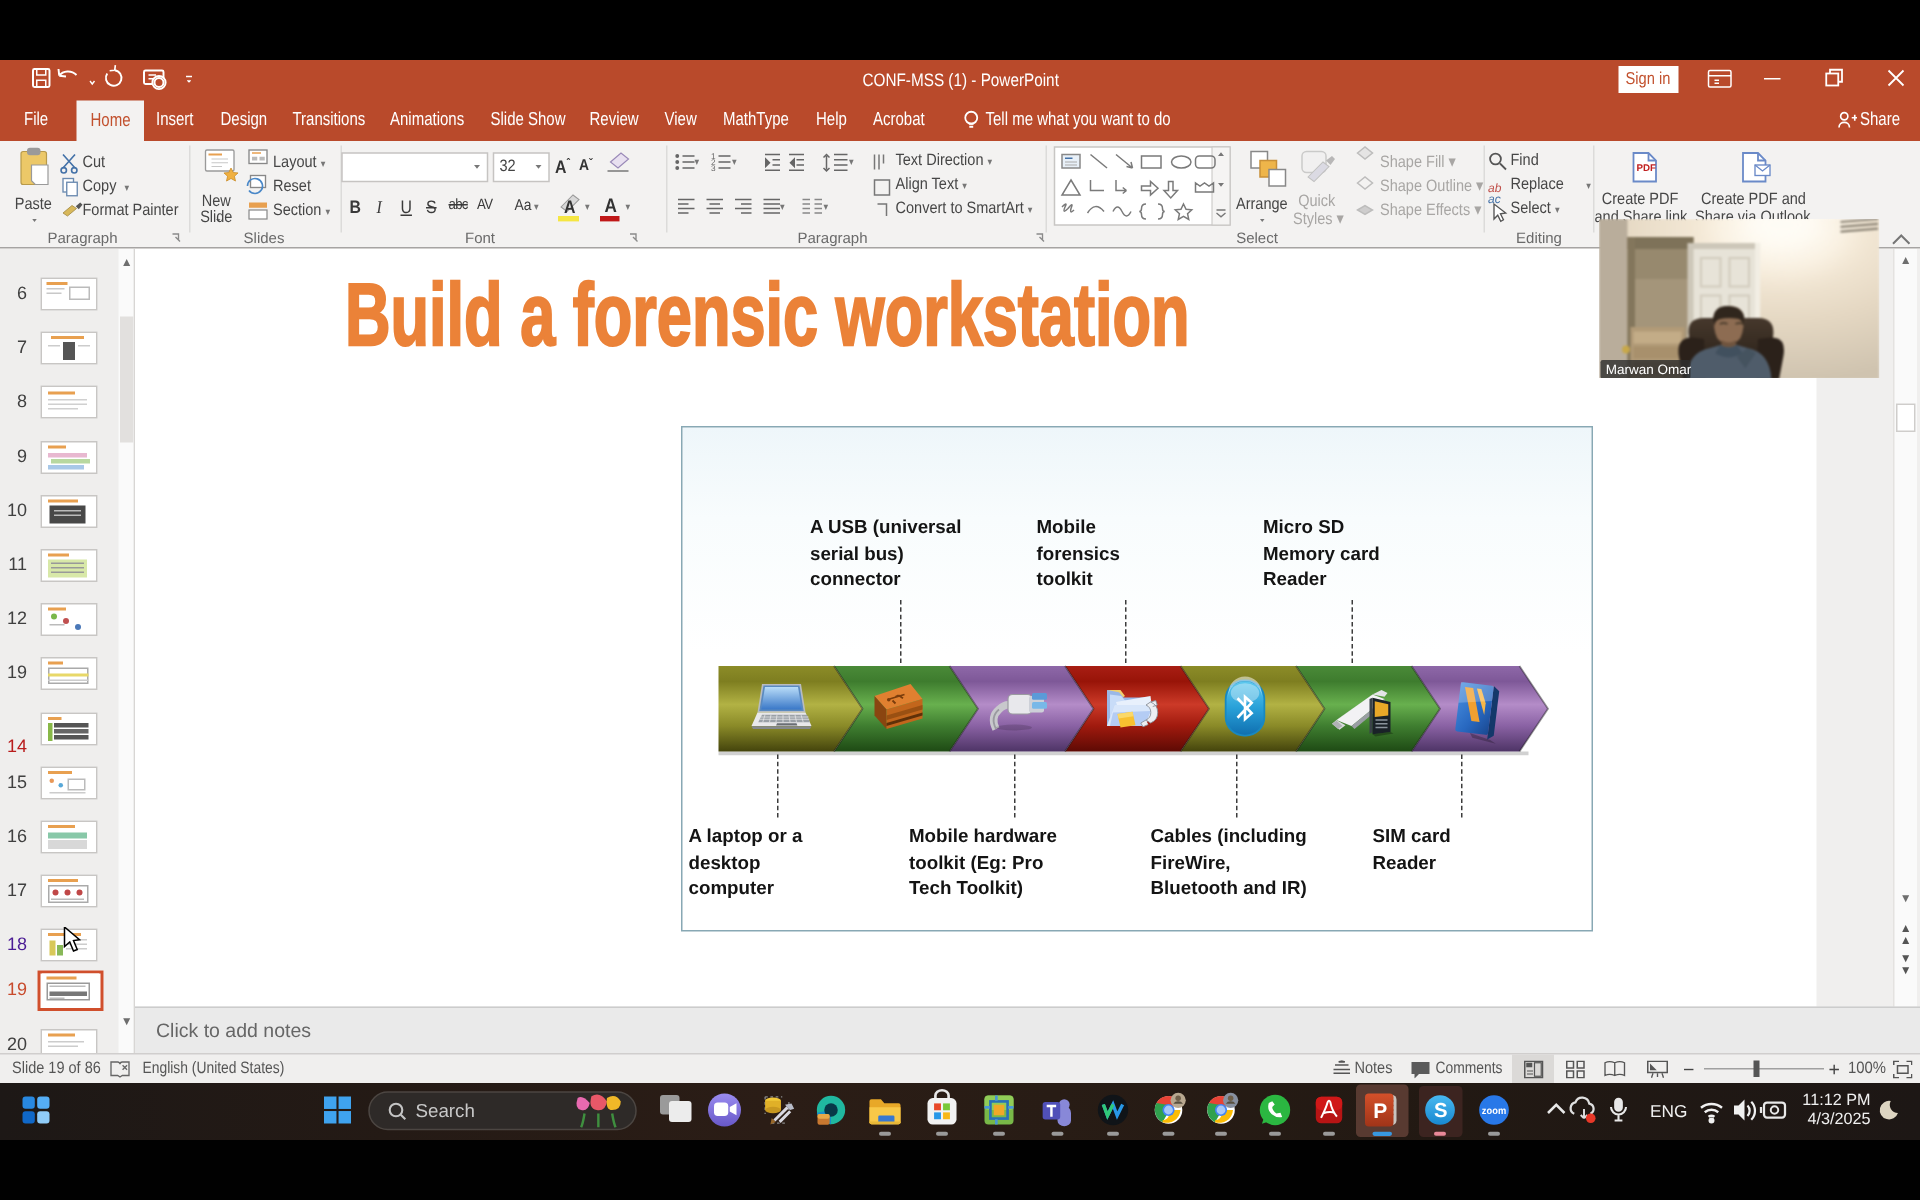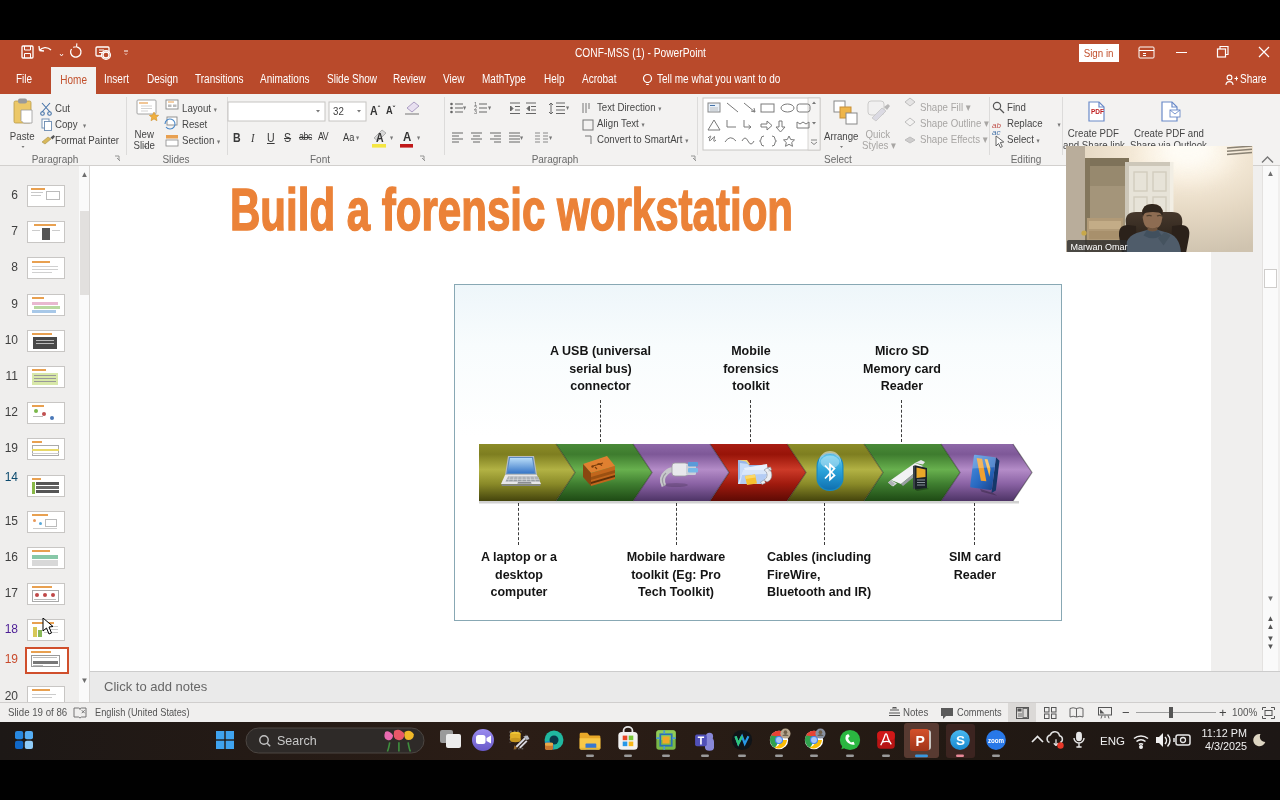--- a/index.html
+++ b/index.html
@@ -23,21 +23,21 @@
   #notesbar { left:90px; top:671px; width:1190px; height:31px; background:#eaeaea; border-top:1px solid #cccccc; }
   #statusbar { left:0; top:702px; width:1280px; height:20px; background:#f0efee; border-top:1px solid #d0cecd; font-size:11px; color:#555; }
   
   #taskbar { left:0; top:722px; width:1280px; height:38px;
     background:linear-gradient(90deg,#1d1816 0%,#241a15 20%,#2b1d16 40%,#281c15 55%,#221913 75%,#1d1715 100%); }
   #botblack { left:0; top:760px; width:1280px; height:40px; background:#010101; }
   .thumbnum { position:absolute; font-size:12px; color:#404040; width:18px; text-align:right; }
   .thumb { position:absolute; left:27px; width:38px; height:22px; background:#fff; border:1px solid #c8c6c4; }
   .ri { position:absolute; font-size:11px; color:#464646; white-space:nowrap; transform:scaleX(0.88); transform-origin:0 0; }
   .sbtn { width:15px; height:14px; font-size:8px; color:#6e6e6e; text-align:center; line-height:8px; padding-top:3px; }
-  .lbl { position:absolute; font-size:12.5px; font-weight:bold; color:#141414; line-height:17.5px; text-align:center; font-family:"Liberation Sans",sans-serif; }
+  .lbl { position:absolute; font-size:12.5px; font-weight:bold; color:#141414; line-height:17.5px; font-family:"Liberation Sans",sans-serif; }
   .dash { position:absolute; width:0; border-left:1.3px dashed #3c3c3c; }
   .bi { top:37px; font-size:12px; color:#3a3a3a; }
   .da { font-size:7px; color:#777; }
   .gr { color:#a8a6a4; }
 </style>
 </head>
 <body>
 <div id="stage">
   <div class="abs" id="titlebar">
     <svg class="abs" style="left:18px;top:3px" width="200" height="20" viewBox="0 0 200 20">
@@ -569,21 +569,21 @@
         <div style="position:absolute;left:22px;top:13px;width:4px;height:4px;background:#4a78b8;border-radius:2px"></div>
         <div style="position:absolute;left:5px;top:13px;width:10px;height:1px;background:#bbb"></div>
       </div>
     <div class="thumbnum" style="left:0px;top:275px;color:#404040">19</div>
     <div class="thumb" style="top:272px">
         <div style="position:absolute;left:4px;top:2px;width:10px;height:2px;background:#e8a050"></div>
         <div style="position:absolute;left:4px;top:6px;width:27px;height:11px;border:1px solid #aaa"></div>
         <div style="position:absolute;left:4px;top:10px;width:27px;height:2px;background:#e8d868"></div>
         <div style="position:absolute;left:4px;top:14px;width:27px;height:1px;background:#ccc"></div>
       </div>
-    <div class="thumbnum" style="left:0px;top:304px;color:#0c4a6e">14</div>
+    <div class="thumbnum" style="left:0px;top:324px;color:#b91c1c">14</div>
     <div class="thumb" style="top:309px">
         <div style="position:absolute;left:4px;top:2px;width:9px;height:2px;background:#e8a050"></div>
         <div style="position:absolute;left:4px;top:6px;width:3px;height:12px;background:#88b848"></div>
         <div style="position:absolute;left:8px;top:6px;width:23px;height:3px;background:#555"></div>
         <div style="position:absolute;left:8px;top:10px;width:23px;height:3px;background:#666"></div>
         <div style="position:absolute;left:8px;top:14px;width:23px;height:3px;background:#555"></div>
       </div>
     <div class="thumbnum" style="left:0px;top:348px;color:#404040">15</div>
     <div class="thumb" style="top:345px">
         <div style="position:absolute;left:4px;top:2px;width:16px;height:2px;background:#e8a050"></div>

